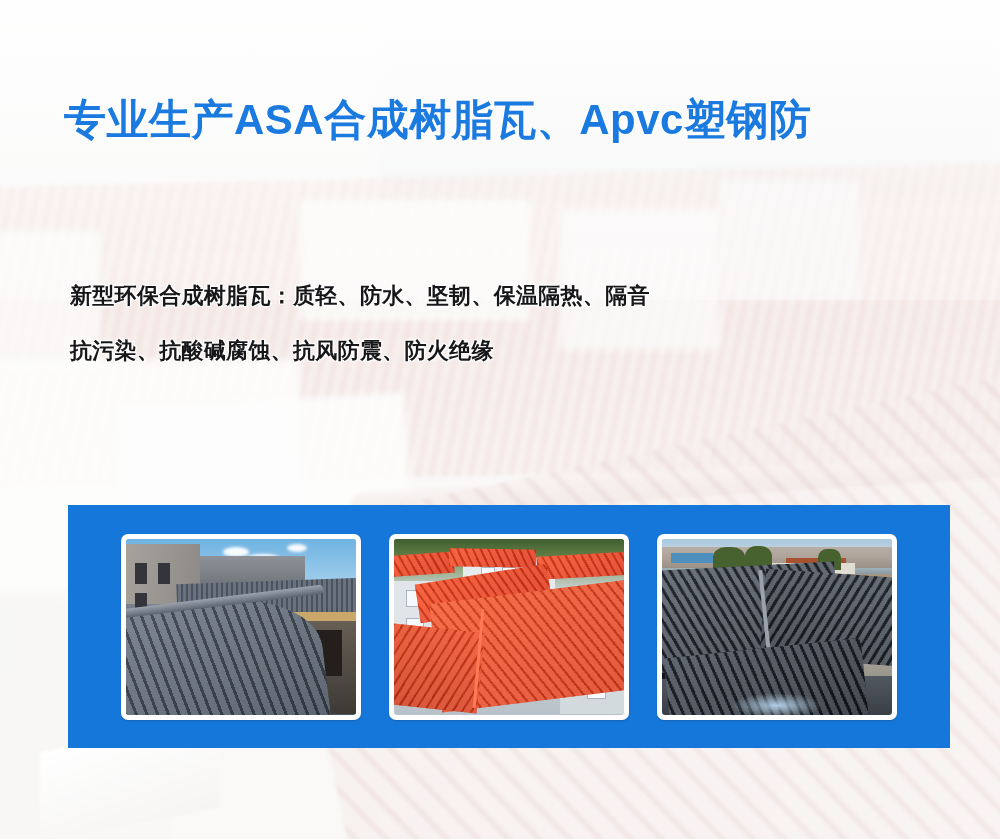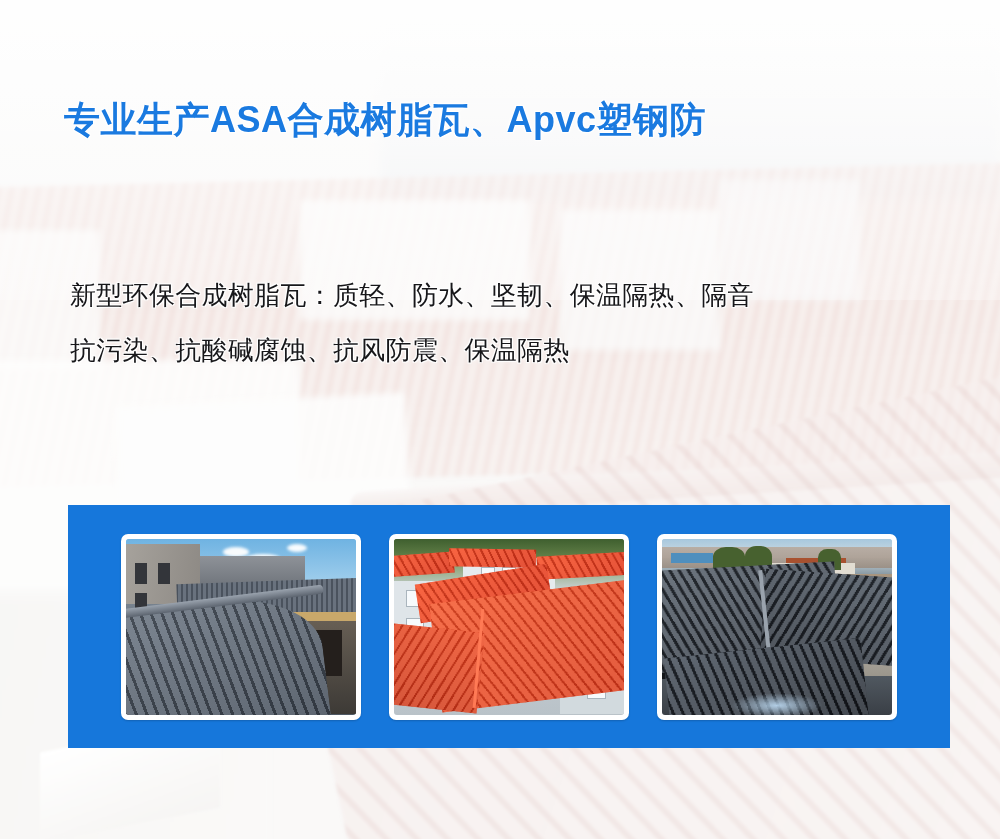--- a/index.html
+++ b/index.html
@@ -76,31 +76,31 @@
   .bg-wash2{position:absolute;left:0;top:0;width:1000px;height:300px;
     background:linear-gradient(180deg,rgba(255,255,255,.80),rgba(255,255,255,.30));}
 
   
   #content{position:absolute;inset:0;}
 
   #headline{
     position:absolute;left:64px;top:92px;width:880px;
   }
   .h-line{
-    font-size:36px;line-height:56px;font-weight:bold;
+    font-size:42px;line-height:56px;font-weight:bold;
     color:#1a7ae0;letter-spacing:.5px;white-space:nowrap;
     text-shadow:
       0 0 3px #ffffff, 0 0 3px #ffffff, 0 0 6px #ffffff,
       1px 1px 0 rgba(255,255,255,.95), -1px -1px 0 rgba(255,255,255,.95),
       1px -1px 0 rgba(255,255,255,.9), -1px 1px 0 rgba(255,255,255,.9);
   }
 
   #subhead{position:absolute;left:70px;top:268px;width:900px;}
   .s-line{
-    font-size:26px;line-height:55px;font-weight:normal;
+    font-size:22px;line-height:55px;font-weight:bold;
     color:#17171a;white-space:nowrap;letter-spacing:.3px;
     text-shadow:
       0 0 2px #ffffff, 0 0 4px #ffffff,
       1px 1px 0 rgba(255,255,255,.95), -1px -1px 0 rgba(255,255,255,.95),
       1px -1px 0 rgba(255,255,255,.9), -1px 1px 0 rgba(255,255,255,.9);
   }
   .s-line.last{line-height:62px;}
 
   
   #gallery-panel{
@@ -258,21 +258,21 @@
 </div>
 
 <div id="content">
 
   <div id="headline">
     <div class="h-line">专业生产ASA合成树脂瓦、Apvc塑钢防</div>
   </div>
 
   <div id="subhead">
     <div class="s-line">新型环保合成树脂瓦：质轻、防水、坚韧、保温隔热、隔音</div>
-    <div class="s-line">抗污染、抗酸碱腐蚀、抗风防震、保温隔热</div>
+    <div class="s-line">抗污染、抗酸碱腐蚀、抗风防震、防火绝缘</div>
   </div>
 
   <div id="gallery-panel">
 
     <div class="shot">
       <div class="shot-inner p1">
         <div class="sky"></div>
         <div class="cloud c1"></div>
         <div class="cloud c2"></div>
         <div class="cloud c3"></div>

